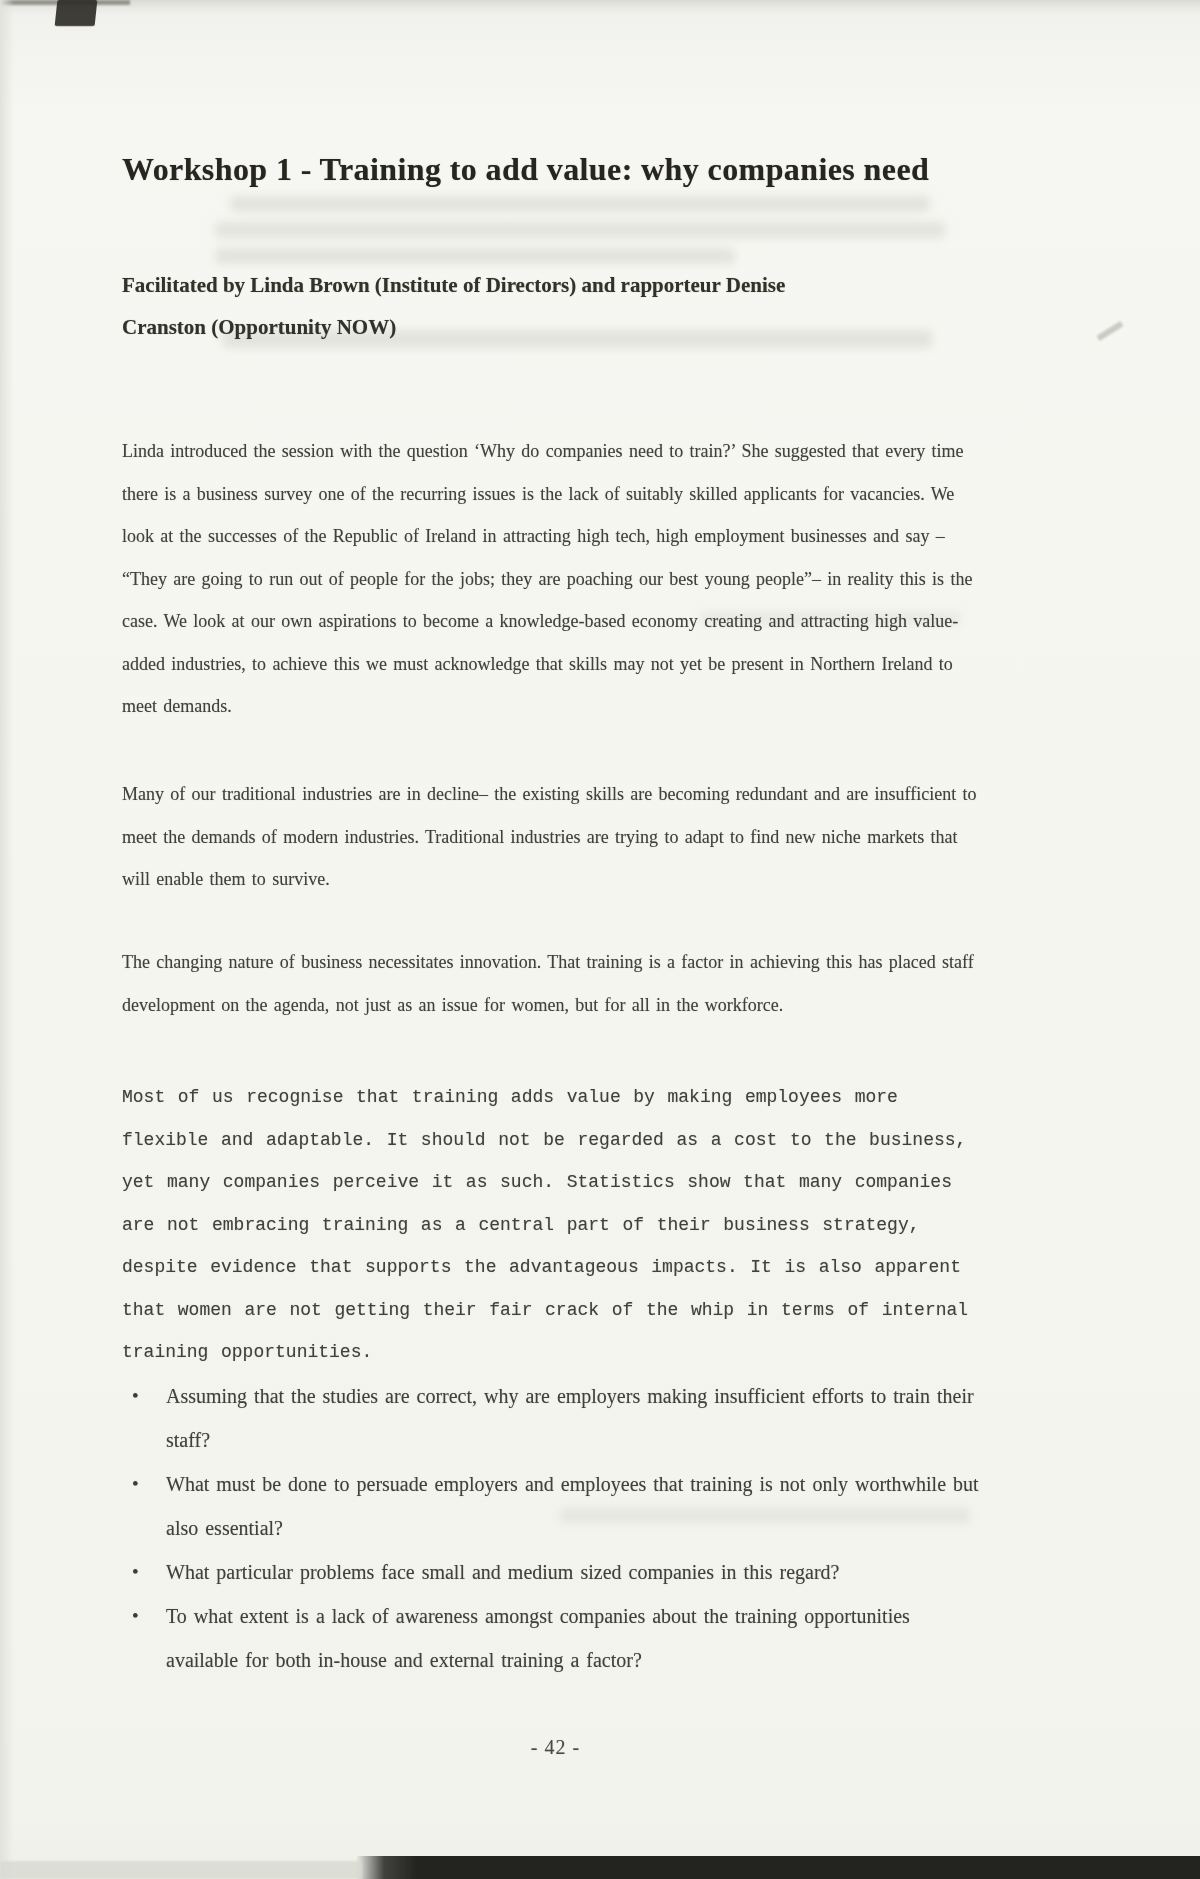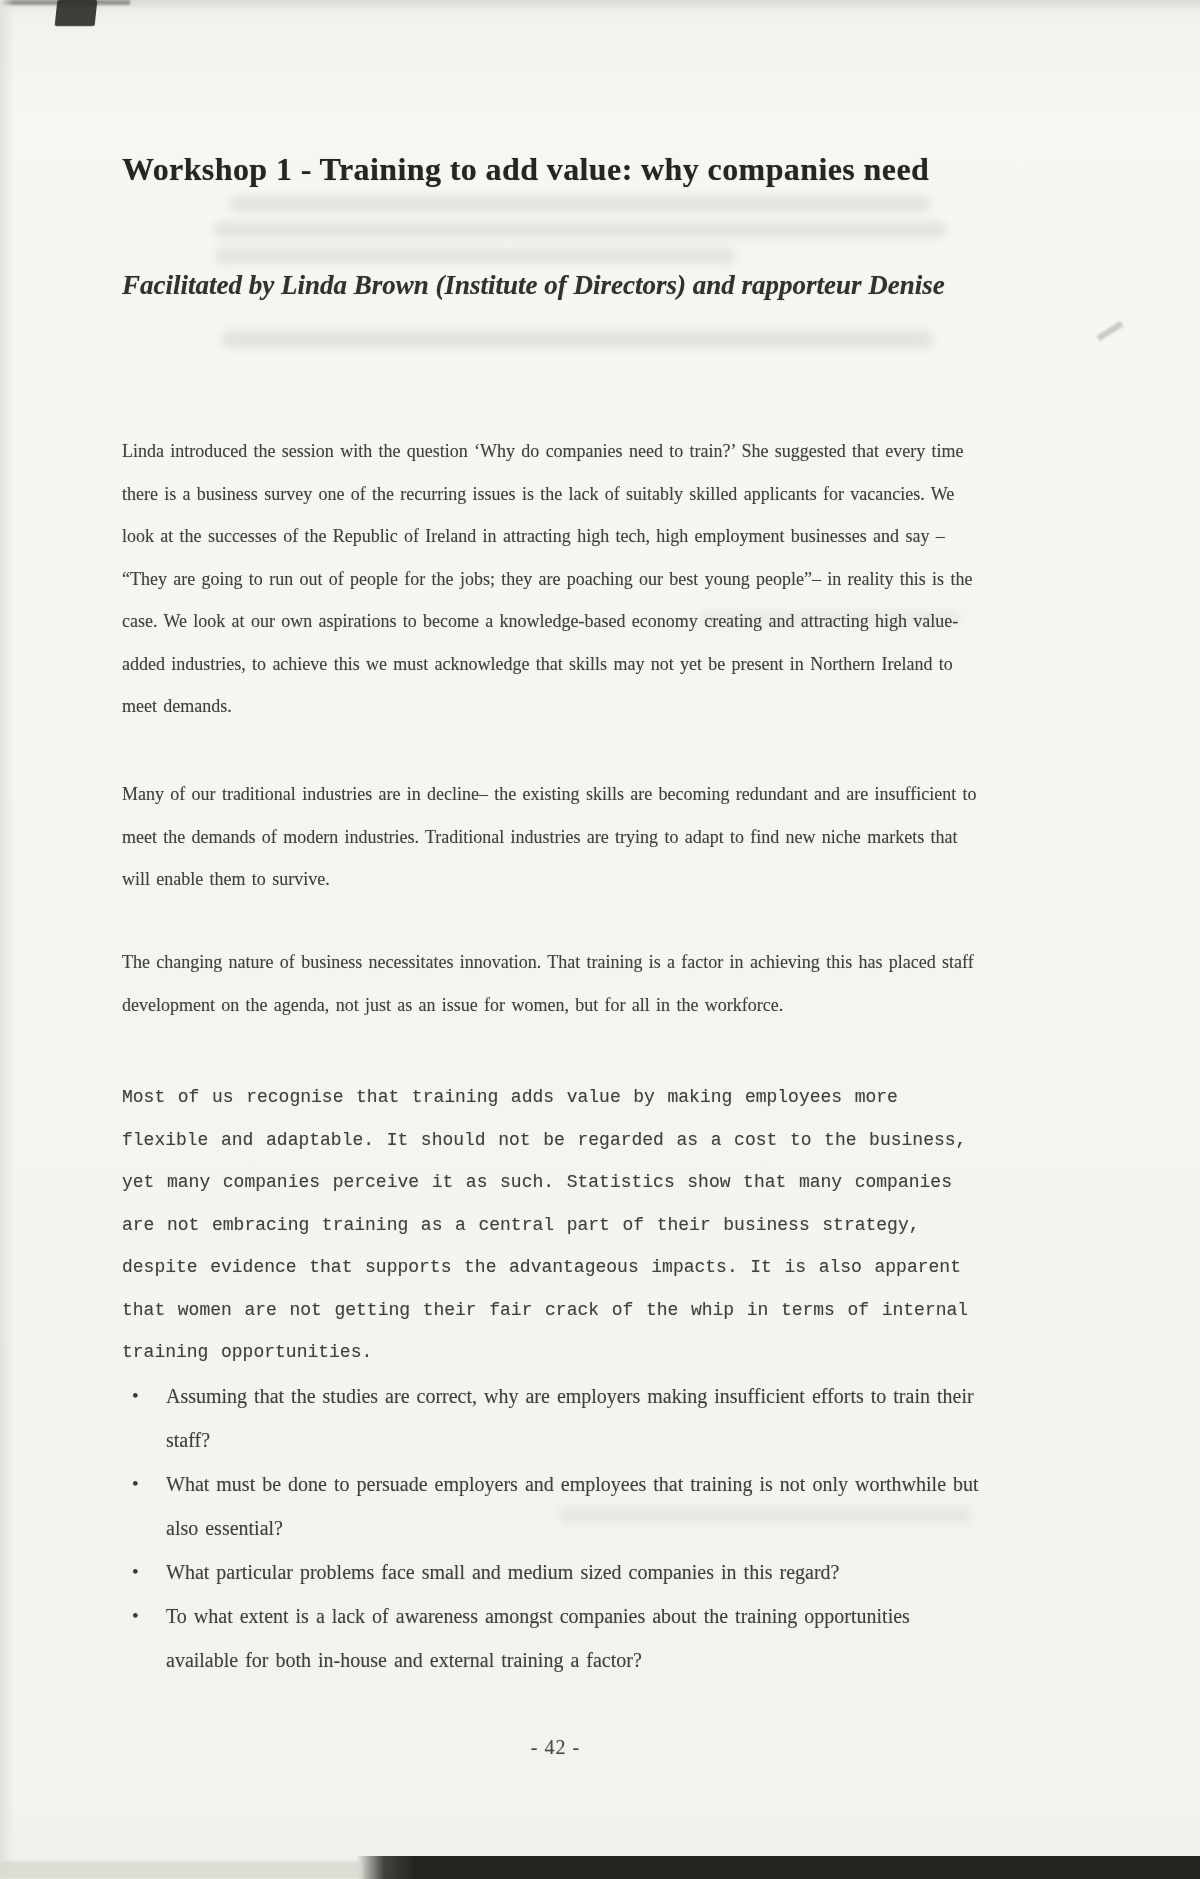--- a/index.html
+++ b/index.html
@@ -54,21 +54,21 @@
 
   
   .title {
     position: absolute; left: 122px; top: 146px; width: 900px;
     font-size: 32px; font-weight: bold; line-height: 46px;
     color: #26261f; letter-spacing: .4px;
     text-shadow: 0 0 1px rgba(40,40,32,.45);
   }
   .facilitator {
     position: absolute; left: 122px; top: 264px; width: 860px;
-    font-size: 27px; font-weight: bold; font-style: italic;
+    font-size: 21px; font-weight: bold; 
     line-height: 42px; color: #32322b;
     text-shadow: 0 0 1px rgba(50,50,42,.4);
   }
   .body-par {
     position: absolute; left: 122px; width: 855px;
     font-size: 18px; line-height: 42.5px; color: #41413a;
     word-spacing: .10em; text-shadow: 0 0 1px rgba(70,70,60,.35);
   }
   .p1 { top: 430px; }
   .p2 { top: 773px; }
@@ -112,20 +112,21 @@
   <div class="ghost" style="left:222px; top:330px; width:710px; height:18px;"></div>
   <div class="ghost" style="left:700px; top:612px; width:260px; height:13px; opacity:.25;"></div>
   <div class="ghost" style="left:560px; top:1508px; width:410px; height:15px; opacity:.3;"></div>
 
   <div class="title">
     <div>Workshop 1 - Training to add value: why companies need</div>
   </div>
 
   <div class="facilitator">
     <div>Facilitated by Linda Brown (Institute of Directors) and rapporteur Denise</div>
+    <div>Cranston (Opportunity NOW)</div>
   </div>
 
   <div class="body-par p1">Linda introduced the session with the question ‘Why do companies need to train?’  She suggested that every time there is a business survey one of the recurring issues is the lack of suitably skilled applicants for vacancies.  We look at the successes of the Republic of Ireland in attracting high tech, high employment businesses and say – “They are going to run out of people for the jobs; they are poaching our best young people”– in reality this is the case.  We look at our own aspirations to become a knowledge-based economy creating and attracting high value-added industries, to achieve this we must acknowledge that skills may not yet be present in Northern Ireland to meet demands.</div>
   <div class="body-par p3">The changing nature of business necessitates innovation.  That training is a factor in achieving this has placed staff development on the agenda, not just as an issue for women, but for all in the workforce.</div>
   <div class="body-par p2">Many of our traditional industries are in decline– the existing skills are becoming redundant and are insufficient to meet the demands of modern industries.  Traditional industries are trying to adapt to find new niche markets that will enable them to survive.</div>
   <div class="body-par p4">Most of us recognise that training adds value by making employees more flexible and adaptable.  It should not be regarded as a cost to the business, yet many companies perceive it as such.  Statistics show that many companies are not embracing training as a central part of their business strategy, despite evidence that supports the advantageous impacts.  It is also apparent that women are not getting their fair crack of the whip in terms of internal training opportunities.</div>
 
 
   <div class="bullets">
     <div class="bullet-item">

